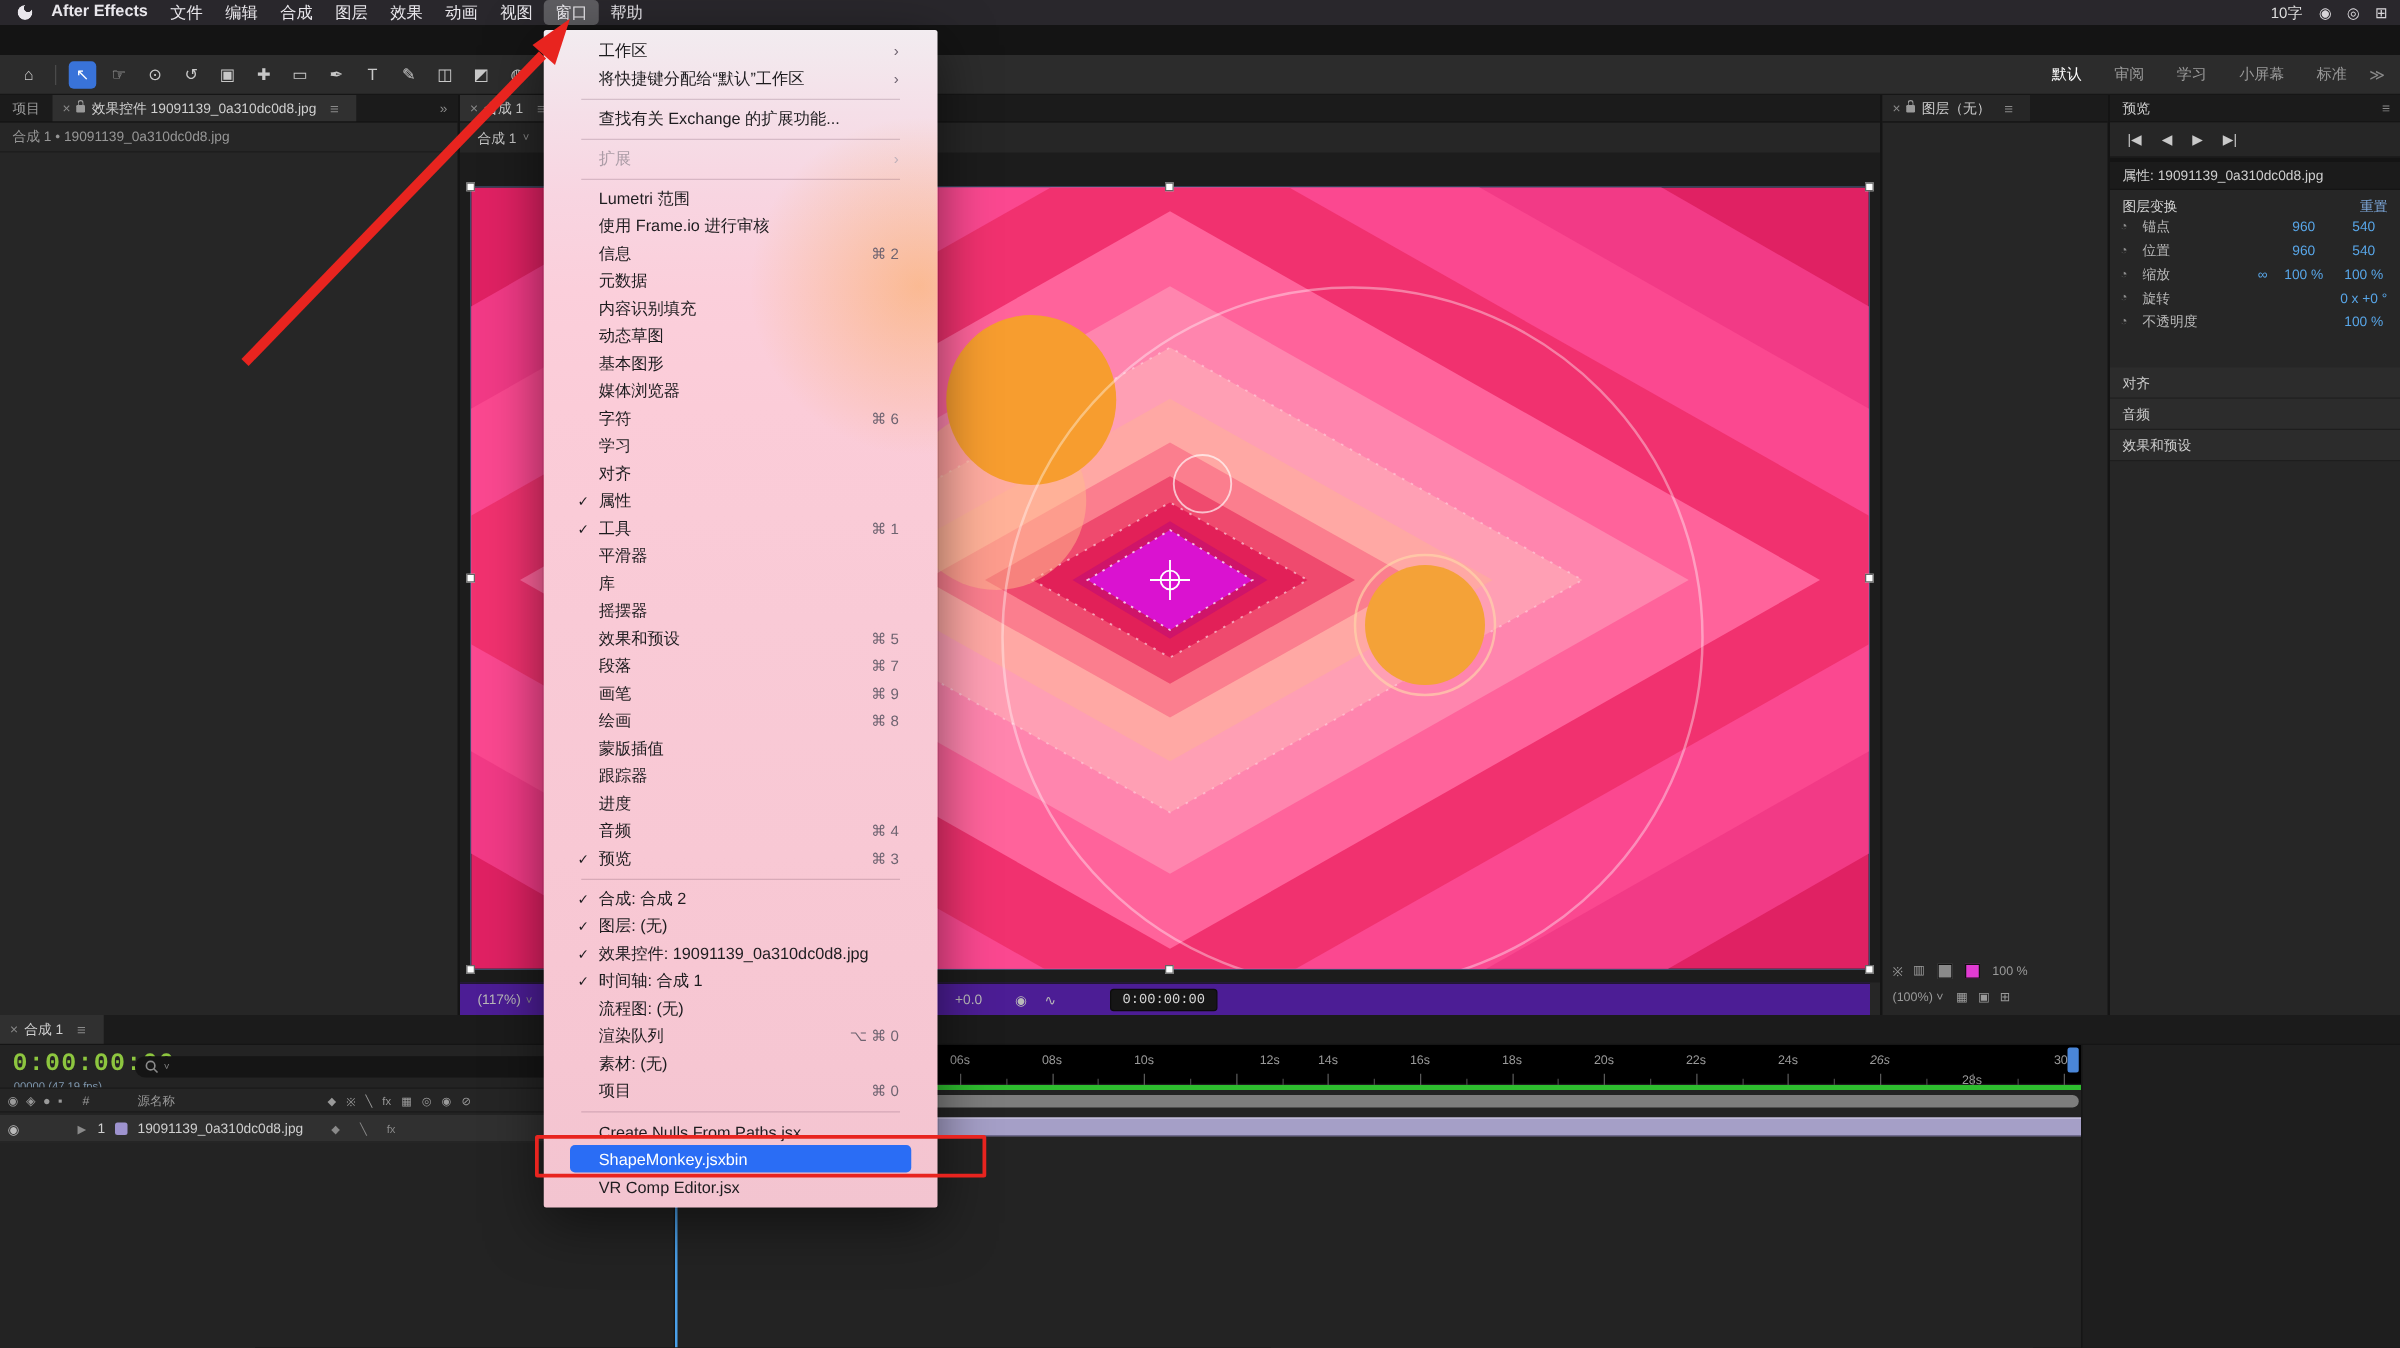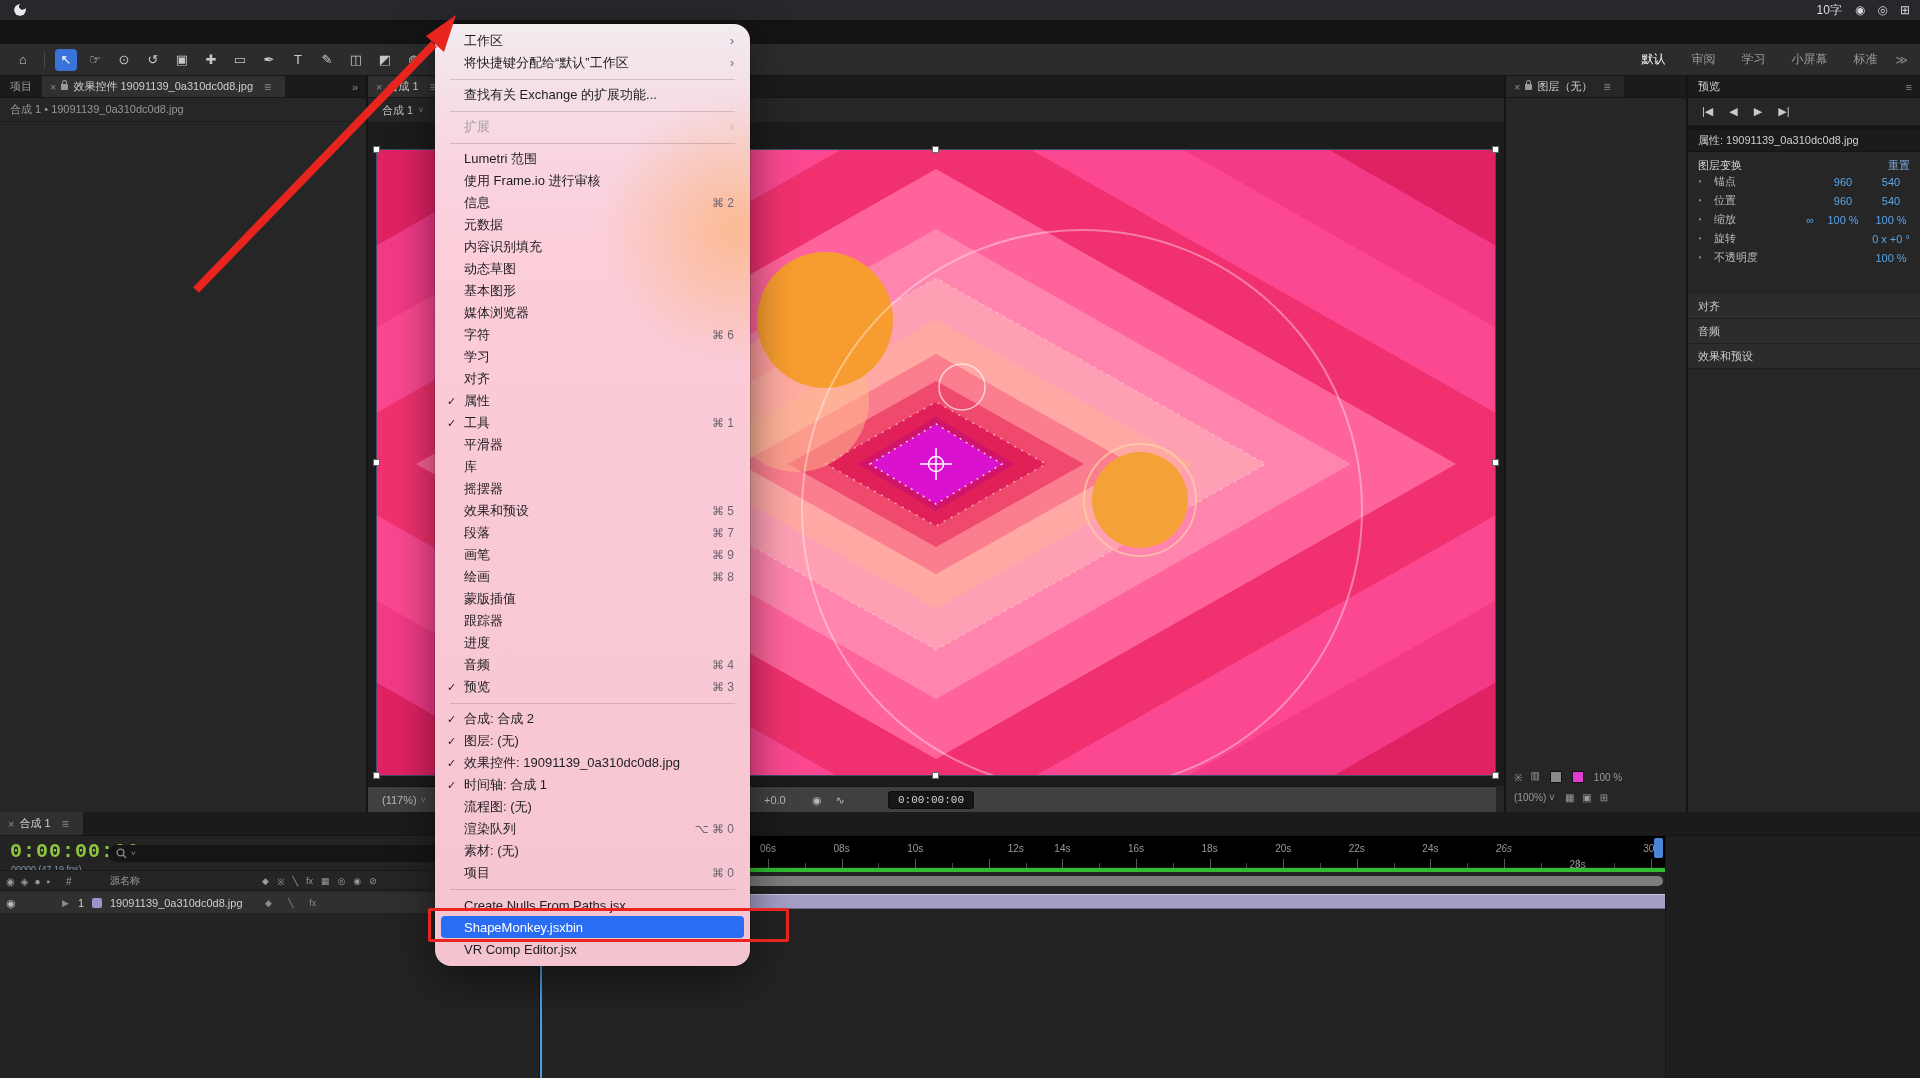--- a/index.html
+++ b/index.html
@@ -41,21 +41,21 @@
 .overflow-ch{margin-left:auto;display:flex;align-items:center;padding:0 8px;color:#8a8a8a}
 
 
 .breadcrumb{height:24px;display:flex;align-items:center;padding:0 10px;font-size:11px;color:#969696;border-bottom:1px solid #1d1d1d}
 
 
 .compnav{height:24px;display:flex;align-items:center;padding:0 14px;font-size:11px;color:#c4c4c4;gap:5px}
 .viewer{position:absolute;left:0;top:46px;right:0;bottom:26px;background:#1c1c1c}
 .compimg{position:absolute;left:9px;top:28px;width:1118px;height:625px;outline:1px solid rgba(130,170,255,.35)}
 .handle{position:absolute;width:7px;height:7px;background:#fff;border:1px solid #666}
-.compbottom{position:absolute;left:0;bottom:0;right:8px;height:26px;background:#404040;border-top:1px solid #141414;font-size:11px;color:#b9b9b9}
+.compbottom{position:absolute;left:0;bottom:0;right:8px;height:26px;background:#4c1d95;border-top:1px solid #141414;font-size:11px;color:#b9b9b9}
 .cb{position:absolute;top:0;height:26px;display:flex;align-items:center;gap:4px}
 .tcbox{background:#161616;border:1px solid #0c0c0c;border-radius:3px;padding:2px 9px;color:#d5d5d5;font-family:"Liberation Mono",monospace;font-size:11px}
 
 
 .transport{height:28px;display:flex;align-items:center;gap:16px;padding:0 14px;color:#c9c9c9;font-size:11px;background:#262626;border-bottom:1px solid #1a1a1a}
 .props-head{height:20px;display:flex;align-items:center;padding:6px 10px 0 10px;font-size:11px;color:#d6d6d6}
 .props-head .reset{margin-left:auto;color:#7da7d9}
 .prop-row{height:19px;display:flex;align-items:center;padding:0 8px;font-size:11px;color:#b9b9b9}
 .prop-row .sw{width:18px;color:#8b8b8b;font-size:10px}
 .prop-row .plabel{flex:1}
@@ -81,21 +81,21 @@
 .tick{position:absolute;top:23px;width:1px;height:9px;background:#5a5a5a}
 .tick.half{top:27px;height:5px;background:#454545}
 .greenbar{position:absolute;left:0;top:32px;width:1125px;height:4px;background:#2ebd2f}
 .workarea{position:absolute;left:2px;top:40px;width:1121px;height:10px;background:#7d7d7d;border-radius:5px}
 .layerbar{position:absolute;left:0;top:58px;width:1125px;height:15px;background:#a59fc7;border-top:1px solid #c9c5e0;border-bottom:1px solid #6f6a8e}
 .playhead{position:absolute;left:0;top:0;width:2px;height:242px;background:#4a9fe8}
 .nav-end{position:absolute;right:2px;top:2px;width:9px;height:20px;background:#4a86d8;border-radius:2px}
 .tl-rightvoid{position:absolute;left:1665px;top:24px;right:0;bottom:0;background:#1e1e1e;border-left:1px solid #151515}
 
 
-.wmenu{position:absolute;left:435px;top:24px;width:315px;border-radius:16px;padding:6px 1px;z-index:50;font-size:13px;color:#1d1c1f;box-shadow:0 12px 44px rgba(0,0,0,.5), 0 0 0 1px rgba(0,0,0,.12);
+.wmenu{position:absolute;left:435px;top:24px;width:315px;border-radius:2px;padding:6px 16px;z-index:50;font-size:13px;color:#1d1c1f;box-shadow:0 12px 44px rgba(0,0,0,.5), 0 0 0 1px rgba(0,0,0,.12);
 background:linear-gradient(180deg,#f2ecf0 0%,#f5dfe8 7%,#f8d5e1 14%,#fbcfdb 22%,#fbccd8 32%,#f9cad6 50%,#f8c8d4 70%,#f6c6d2 88%,#f3c4d0 100%)}
 .wmenu::before{content:"";position:absolute;inset:0;border-radius:6px;background:radial-gradient(circle at 300px 205px, rgba(250,160,60,.45), rgba(250,160,60,0) 135px);pointer-events:none}
 .m-item{height:22px;display:flex;align-items:center;padding:0 10px 0 6px;margin:0 5px;border-radius:4px;position:relative}
 .chk{width:17px;font-size:11px;flex:0 0 auto}
 .lbl{flex:1;white-space:nowrap;overflow:hidden}
 .rgt{color:#6e6370;font-size:12px;margin-left:12px;white-space:nowrap}
 .m-item.dis .lbl{color:#ab9ca6}.m-item.dis .rgt{color:#bfb0ba}
 .m-item.hl{background:var(--accent,#2a6df5);color:#fff}.m-item.hl .rgt{color:#fff}
 .m-sep{height:10px;position:relative;margin:0 5px}
 .m-sep::after{content:"";position:absolute;left:9px;right:9px;top:4.5px;height:1px;background:rgba(70,35,60,.18)}
@@ -107,20 +107,32 @@
 .mini{font-size:10px;color:#9a9a9a}
 .swatch{width:12px;height:12px;border:1px solid #111;display:inline-block}
 </style>
 </head>
 <body>
 
 <div id="root">
 
   <div class="menubar">
     <span class="apple-dot"></span>
+    <div style="display:flex">
+        <span class="mb-item appname">After Effects</span>
+        <span class="mb-item">文件</span>
+        <span class="mb-item">编辑</span>
+        <span class="mb-item">合成</span>
+        <span class="mb-item">图层</span>
+        <span class="mb-item">效果</span>
+        <span class="mb-item">动画</span>
+        <span class="mb-item">视图</span>
+        <span class="mb-item active">窗口</span>
+        <span class="mb-item">帮助</span>
+      </div>
     <div class="mb-right">
       <span>10字</span>
       <span style="display:flex;gap:12px">
           <span class="mb-ic">◉</span>
           <span class="mb-ic">◎</span>
           <span class="mb-ic">⊞</span>
         </span>
     </div>
   </div>
 

